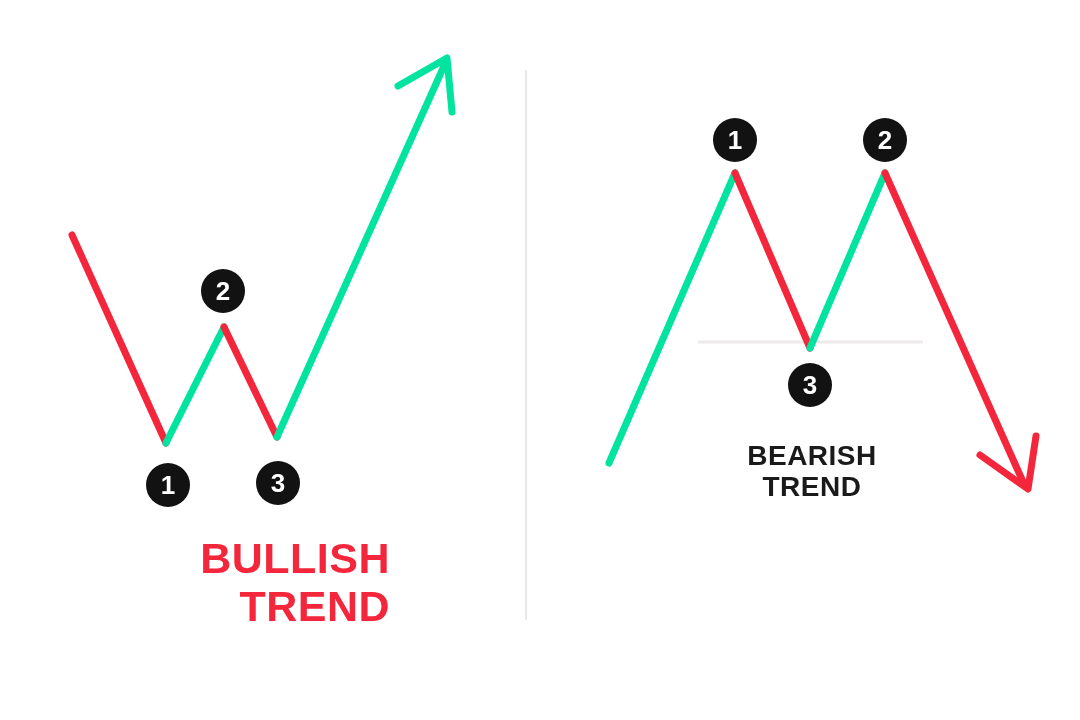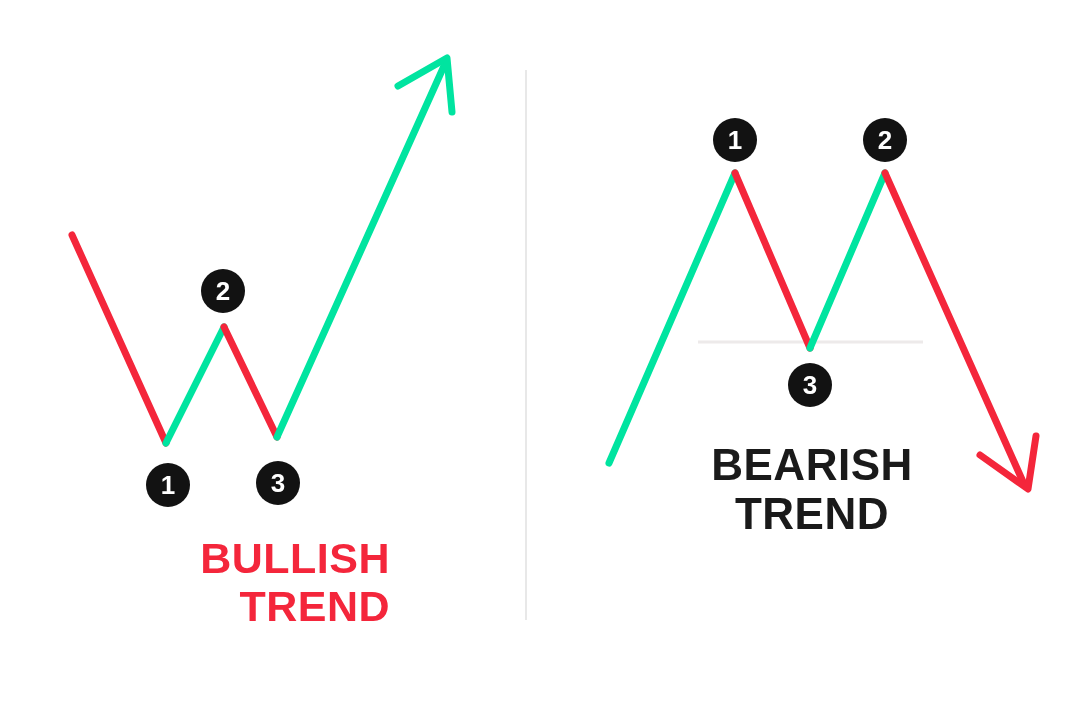--- a/index.html
+++ b/index.html
@@ -56,21 +56,21 @@
   .caption-bullish {
     color: #F4263B;
     font-size: 43px;
     text-align: right;
     right: 690px;
     top: 534px;
     width: 420px;
   }
   .caption-bearish {
     color: #1A1A1A;
-    font-size: 44px;
+    font-size: 28px;
     text-align: center;
     left: 690px;
     top: 440px;
     width: 244px;
   }
 </style>
 </head>
 <body>
 
 <div id="stage" style="width: 1080px; height: 720px; background: rgb(255, 255, 255);">

